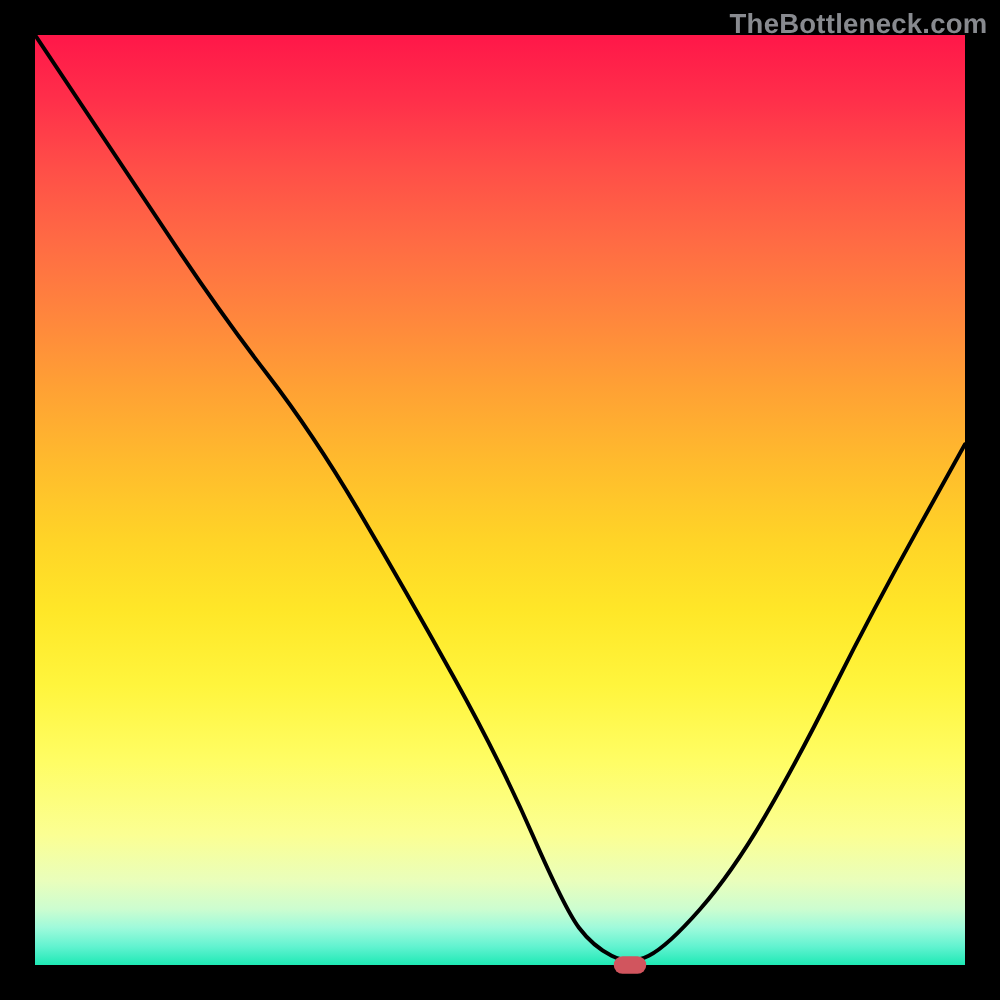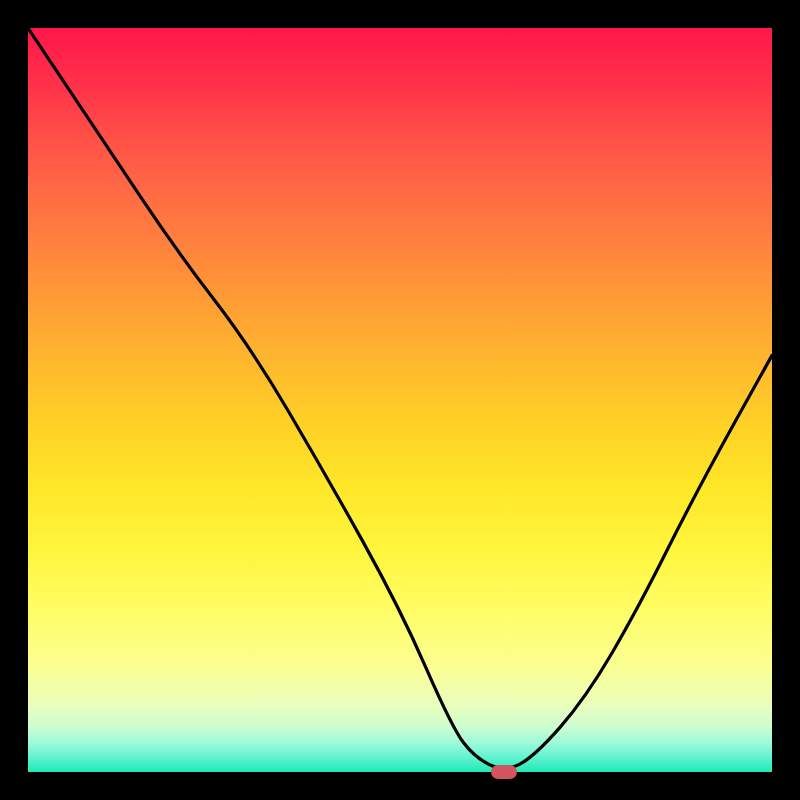--- a/index.html
+++ b/index.html
@@ -69,13 +69,14 @@
 
 <div class="chart-container">
 
   <div class="plot-area">
     <svg class="curve" viewBox="0 0 744 744" preserveAspectRatio="none">
       <path fill="none" stroke="#000000" stroke-width="3.2" stroke-linecap="round" stroke-linejoin="round" d="M 0.0 0.0 Q 0.0 0.0 37.2 55.8 Q 74.4 111.6 111.6 167.4 Q 148.8 223.2 186.0 271.6 Q 223.2 319.9 260.4 383.2 Q 297.6 446.4 334.8 513.4 Q 372.0 580.3 398.0 639.8 Q 424.1 699.4 435.2 714.2 Q 446.4 729.1 461.3 736.6 Q 476.2 744.0 491.0 736.6 Q 505.9 729.1 532.0 699.4 Q 558.0 669.6 584.0 625.0 Q 610.1 580.3 639.8 520.8 Q 669.6 461.3 706.8 394.3 T 744.0 327.4"></path>
     </svg>
     <div class="marker" style="left:463.2px;top:737.0px;width:26px;height:14px;"></div>
   </div>
 
+  <div class="watermark">TheBottleneck.com</div>
 </div>
 
 </body></html>

